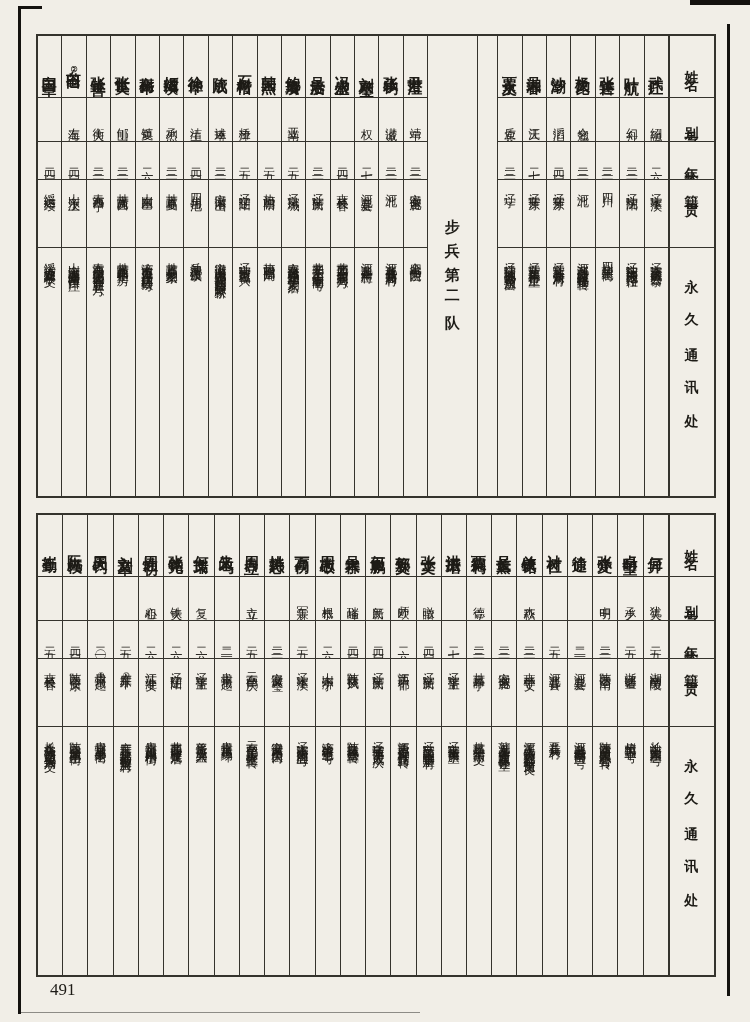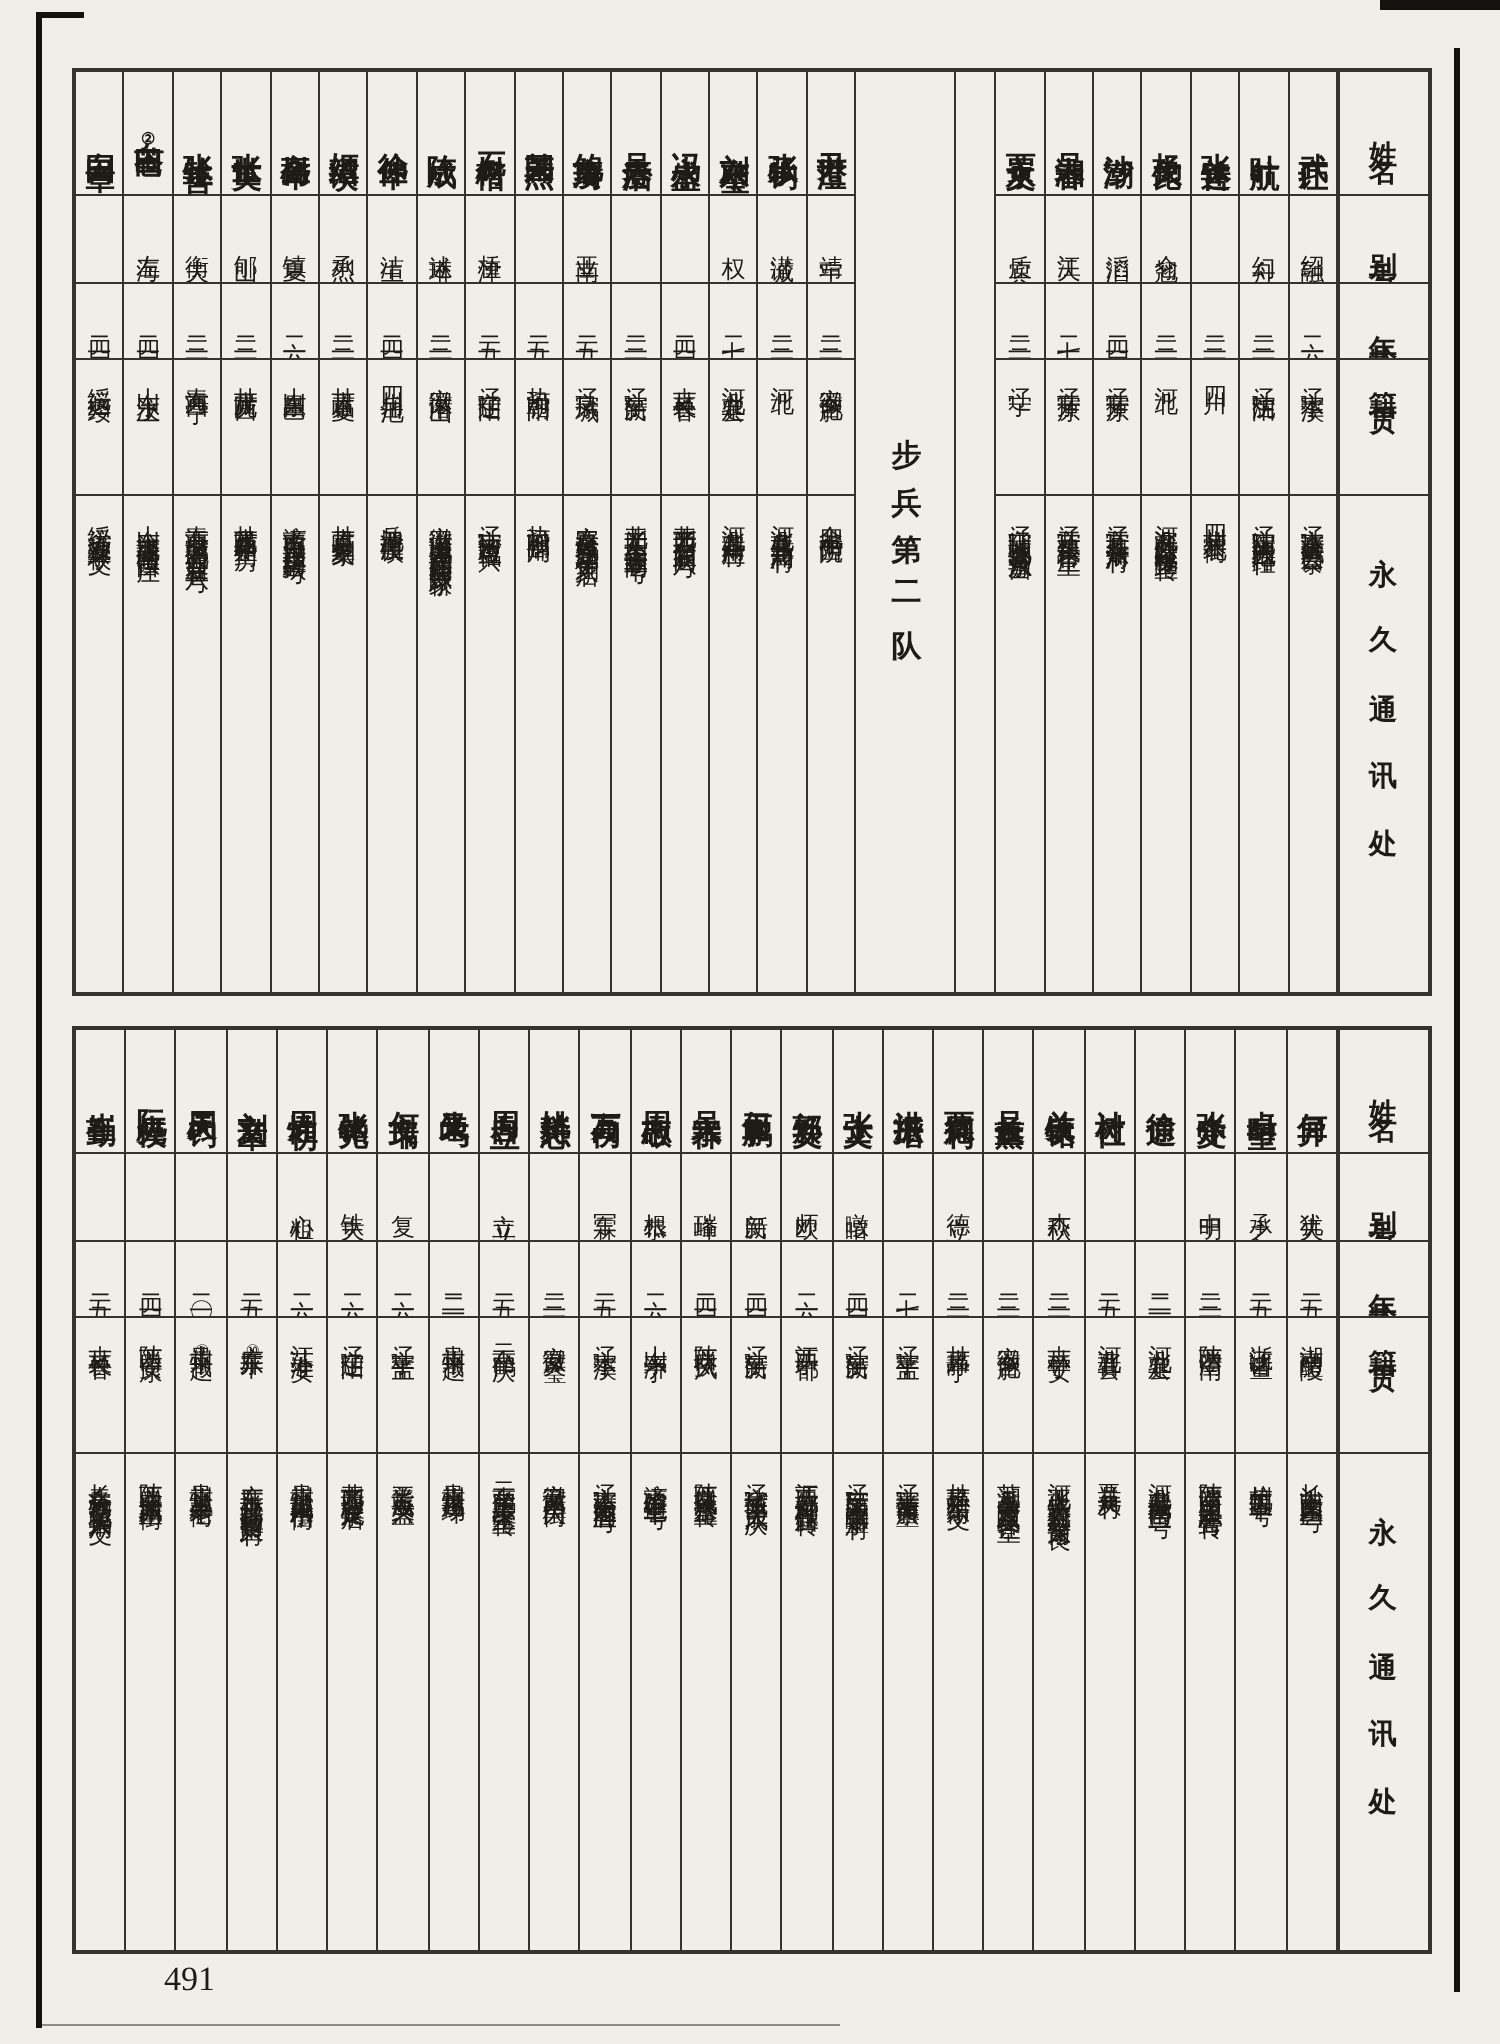--- a/index.html
+++ b/index.html
@@ -69,21 +69,21 @@
   .cell.r-alias .h-label,.cell.r-age .h-label{letter-spacing:5px;}
   .cell.r-addr .h-label{letter-spacing:34px;padding-top:14px;}
 
   .section-title{
     font-size:15px;font-weight:bold;letter-spacing:24px;padding-top:2px;
   }
 
   .page-number{
     position:absolute;left:50px;top:980px;
     font-family:"Liberation Serif", serif;
-    font-size:17px;color:var(--ink);margin-left:32px;
+    font-size:17px;color:var(--ink);
   }
 </style>
 </head>
 <body>
 
 <div class="page">
   <div class="edge left"></div>
   <div class="edge right"></div>
   <div class="edge topleft"></div>
   <div class="edge topright"></div>

